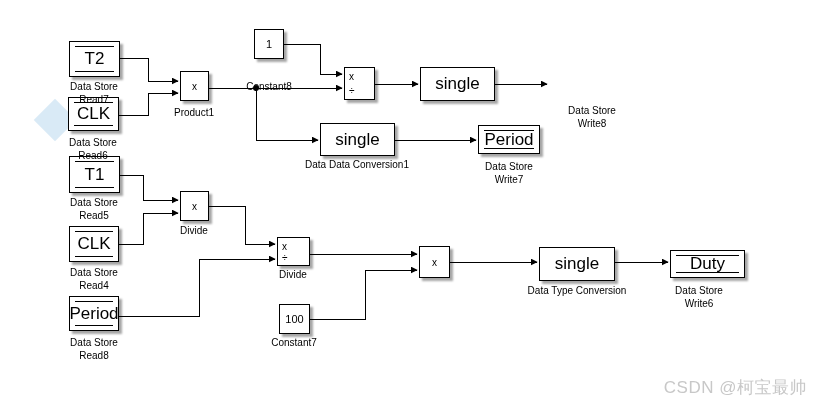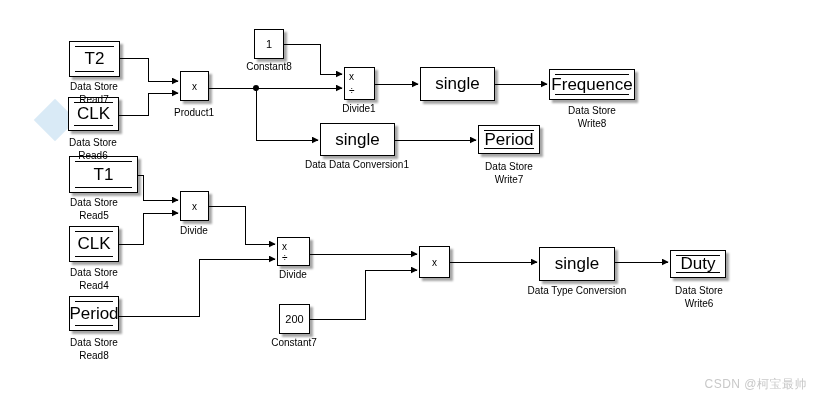--- a/index.html
+++ b/index.html
@@ -22,21 +22,21 @@
     padding:3px 0 3px 4px; font-size:10px; line-height:11px;
   }
   .const { font-size:11px; }
   .lbl { position:absolute; z-index:3; text-align:center; font-size:10px; line-height:13px; color:#000; }
   .lbl span { display:block; }
   #highlight-diamond {
     position:absolute; left:40px; top:105px; width:30px; height:30px; z-index:0;
     background:#d9eaf6; transform:rotate(45deg);
   }
   #watermark {
-    position:absolute; right:12px; top:376px; z-index:4; font-size:12px;
+    position:absolute; right:12px; top:376px; z-index:4; font-size:17px;
     color:#c8c8c8; letter-spacing:0.5px;
   }
 </style>
 </head>
 <body>
 
 <div id="canvas">
 
   <div id="highlight-diamond"></div>
 
@@ -84,60 +84,54 @@
   <div class="block opblk" style="left:180px;top:71px;width:29px;height:30px">
     <span>x</span>
   </div>
   <div class="lbl" style="left:134px;top:106px;width:120px">
     <span>Product1</span>
   </div>
 
   <div class="block const" style="left:254px;top:29px;width:30px;height:30px">
     <span>1</span>
   </div>
-  <div class="lbl" style="left:209px;top:60px;width:120px">
+  <div class="lbl" style="left:209px;top:80px;width:120px">
     <span>Constant8</span>
   </div>
 
   <div class="block op2" style="left:344px;top:67px;width:31px;height:33px">
     <span>x</span>
     <span>÷</span>
   </div>
-  <div class="lbl" style="left:299px;top:102px;width:120px">
-    <span>Divide1</span>
-  </div>
 
   <div class="block" style="left:420px;top:67px;width:75px;height:34px">
     <span>single</span>
   </div>
 
-  <div class="block ds" style="left:549px;top:69px;width:86px;height:31px">
-    <span>Frequence</span>
-  </div>
   <div class="lbl" style="left:542px;top:104px;width:100px">
     <span>Data Store</span>
     <span>Write8</span>
   </div>
 
   <div class="block" style="left:320px;top:123px;width:75px;height:33px">
     <span>single</span>
   </div>
   <div class="lbl" style="left:297px;top:158px;width:120px">
     <span>Data Data Conversion1</span>
   </div>
 
   <div class="block ds" style="left:478px;top:125px;width:62px;height:29px">
     <span>Period</span>
   </div>
   <div class="lbl" style="left:459px;top:160px;width:100px">
     <span>Data Store</span>
     <span>Write7</span>
   </div>
 
-  <div class="block ds" style="left:69px;top:156px;width:69px;height:37px">
+  <div class="block ds" style="left:69px;top:156px;width:51px;height:37px">
     <span>T1</span>
   </div>
   <div class="lbl" style="left:44px;top:196px;width:100px">
     <span>Data Store</span>
     <span>Read5</span>
   </div>
 
   <div class="block ds" style="left:69px;top:226px;width:50px;height:36px">
     <span>CLK</span>
   </div>
@@ -163,38 +157,38 @@
 
   <div class="block op2" style="left:277px;top:237px;width:33px;height:29px">
     <span>x</span>
     <span>÷</span>
   </div>
   <div class="lbl" style="left:233px;top:268px;width:120px">
     <span>Divide</span>
   </div>
 
   <div class="block const" style="left:279px;top:304px;width:31px;height:30px">
-    <span>200</span>
+    <span>100</span>
   </div>
   <div class="lbl" style="left:234px;top:336px;width:120px">
     <span>Constant7</span>
   </div>
 
   <div class="block opblk" style="left:419px;top:246px;width:31px;height:32px">
     <span>x</span>
   </div>
 
   <div class="block" style="left:539px;top:247px;width:76px;height:34px">
     <span>single</span>
   </div>
   <div class="lbl" style="left:517px;top:284px;width:120px">
     <span>Data Type Conversion</span>
   </div>
 
-  <div class="block ds" style="left:670px;top:250px;width:56px;height:28px">
+  <div class="block ds" style="left:670px;top:250px;width:75px;height:28px">
     <span>Duty</span>
   </div>
   <div class="lbl" style="left:649px;top:284px;width:100px">
     <span>Data Store</span>
     <span>Write6</span>
   </div>
 
   <div id="watermark">CSDN @柯宝最帅</div>
 </div>
 

